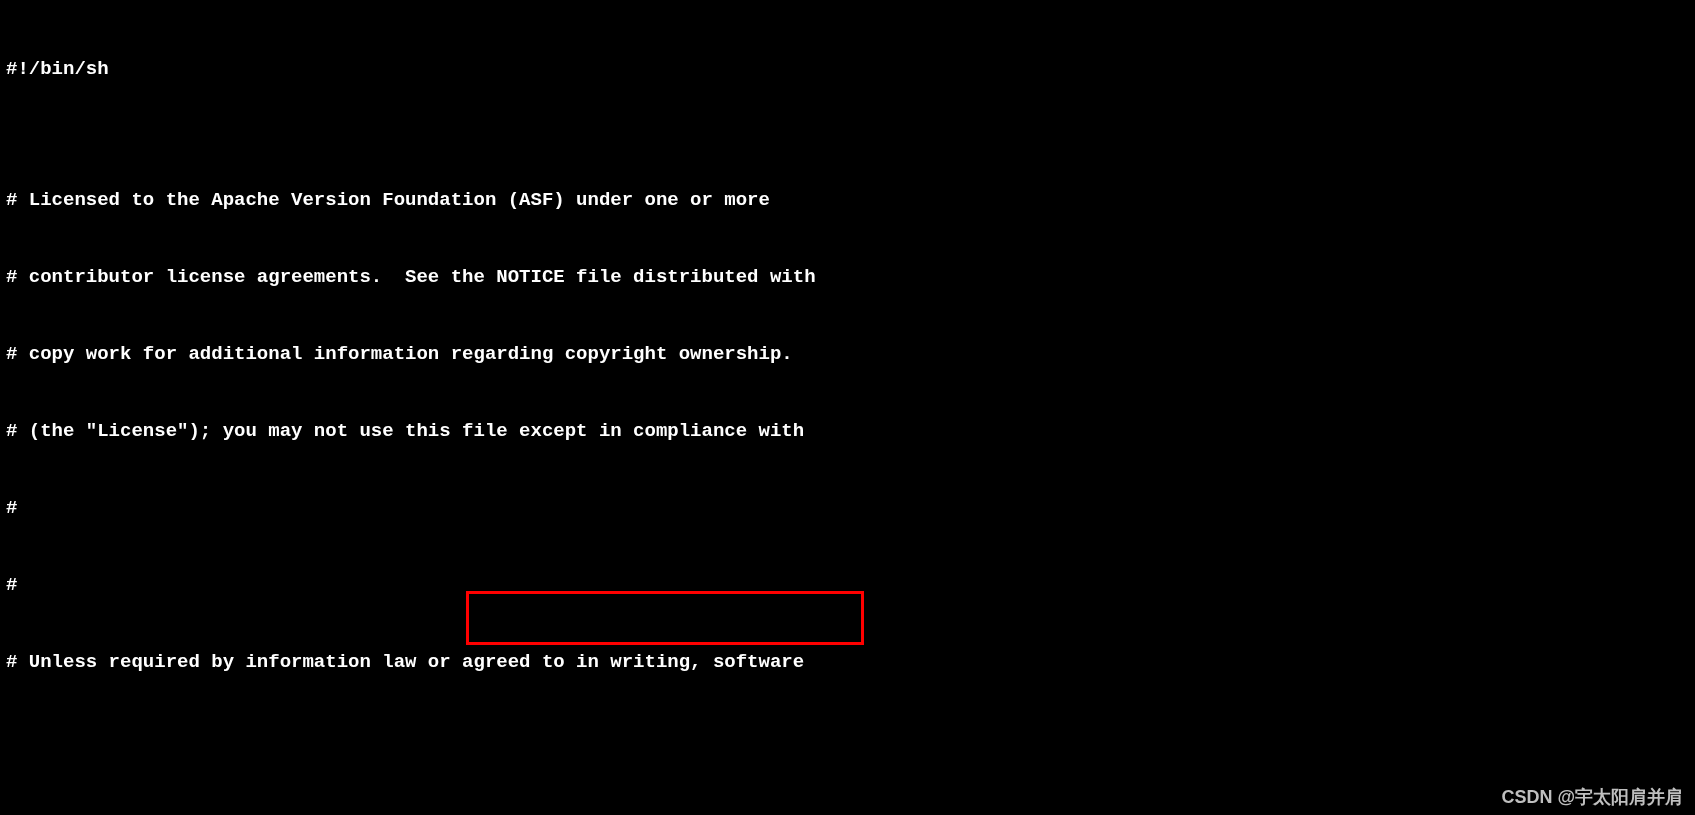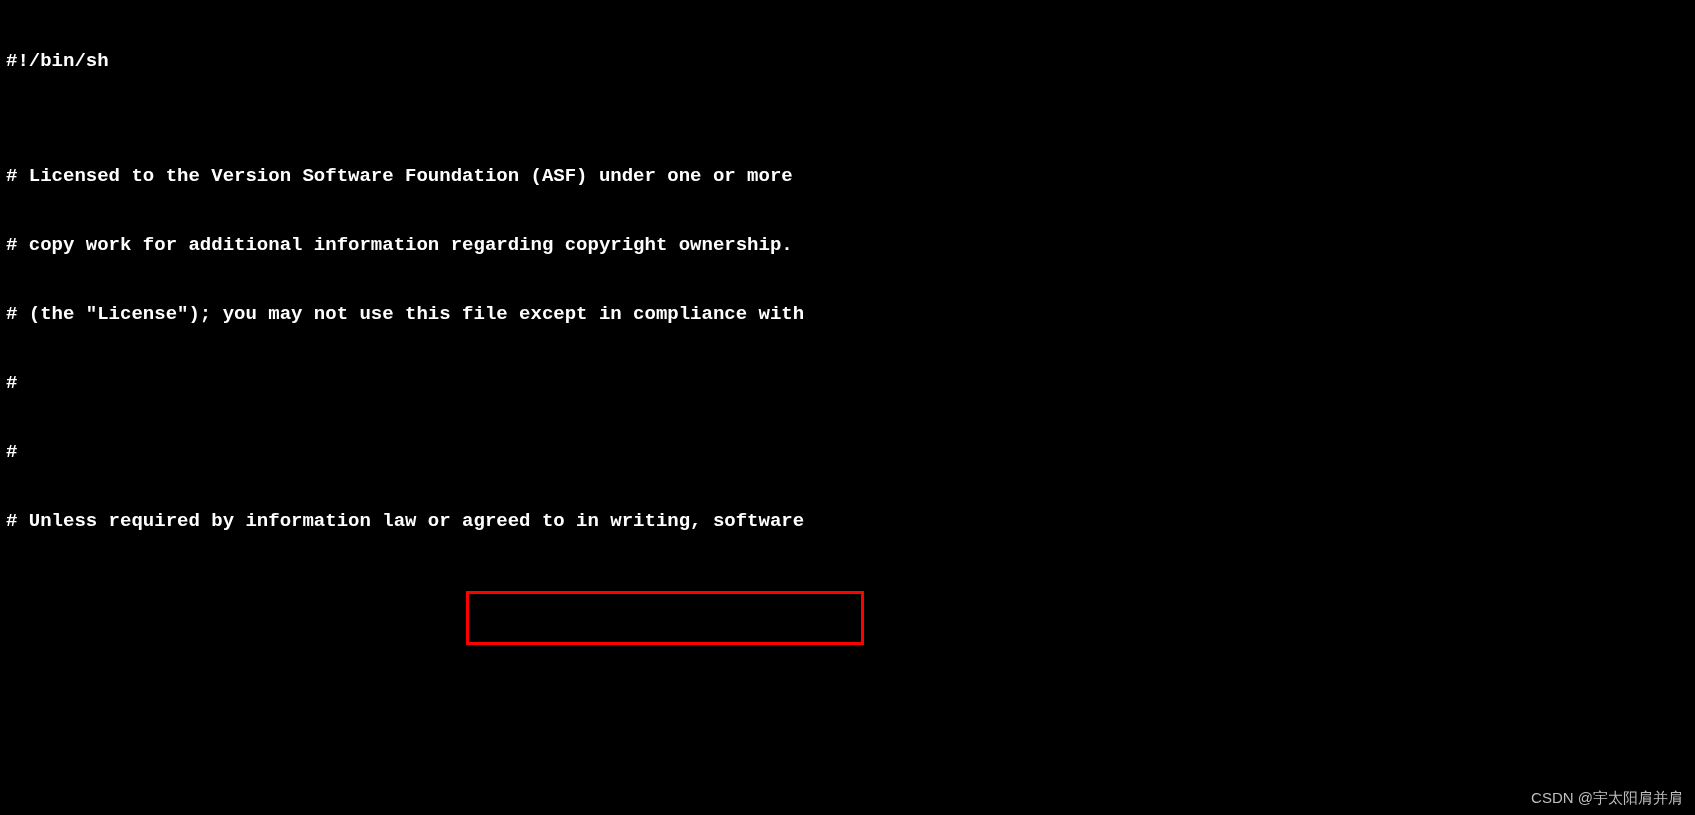--- a/index.html
+++ b/index.html
@@ -16,43 +16,45 @@
     position: relative;
     font-weight: bold;
   }
   .terminal {
     padding: 4px 6px;
     white-space: pre;
     position: relative;
   }
   .line {
     white-space: pre;
+    margin-top: 8px;
   }
   .highlight-box {
     position: absolute;
     border: 3px solid #ff0000;
     pointer-events: none;
   }
   .watermark {
     position: absolute;
     bottom: 6px;
     right: 12px;
     color: #bfbfbf;
     font-family: Arial, sans-serif;
-    font-size: 15px;
-    font-weight: normal;
+    font-size: 18px;
+    font-weight: bold;
   }
 </style>
 </head>
 <body>
 
 <div class="terminal">
   <div class="line">#!/bin/sh</div>
   <div class="line"></div>
-  <div class="line"># Licensed to the Version Software Foundation (ASF) under one or more</div>
+  <div class="line"># Licensed to the Apache Version Foundation (ASF) under one or more</div>
+  <div class="line"># contributor license agreements.  See the NOTICE file distributed with</div>
   <div class="line"># copy work for additional information regarding copyright ownership.</div>
   <div class="line"># (the "License"); you may not use this file except in compliance with</div>
   <div class="line">#</div>
   <div class="line">#</div>
   <div class="line"># Unless required by information law or agreed to in writing, software</div>
   
   
   
   
   <div class="line"></div>

